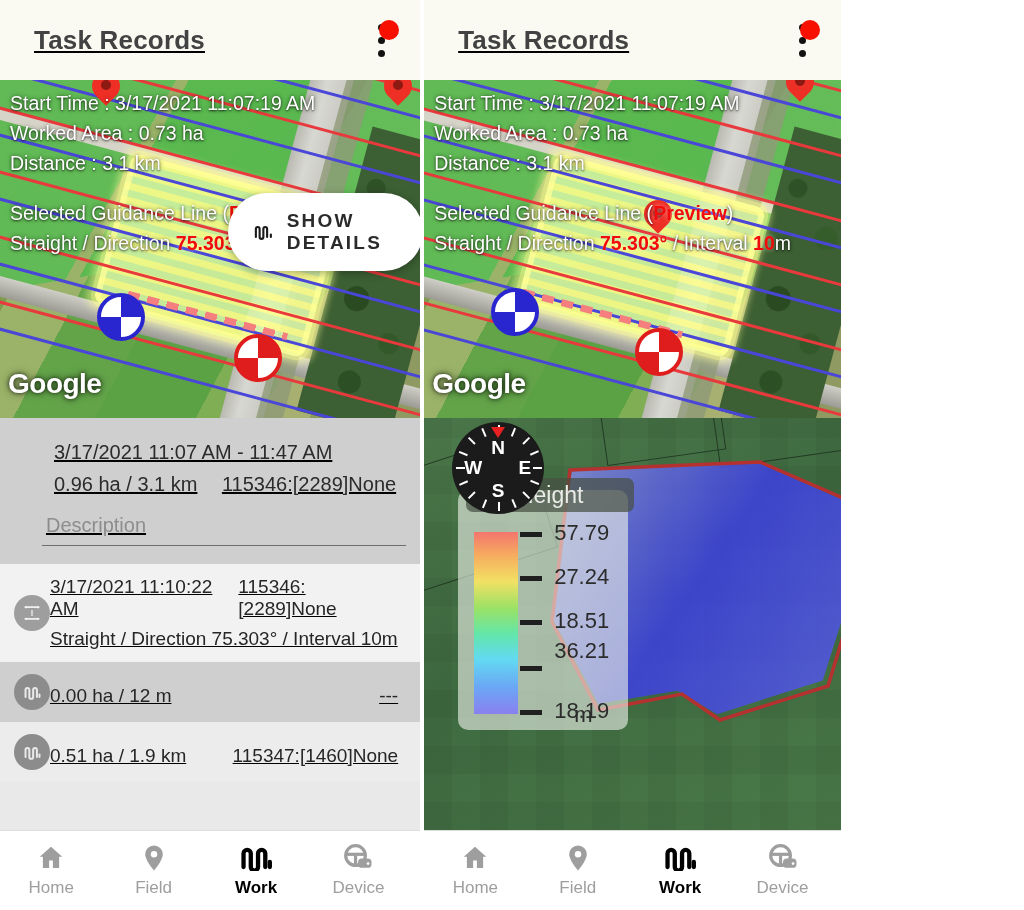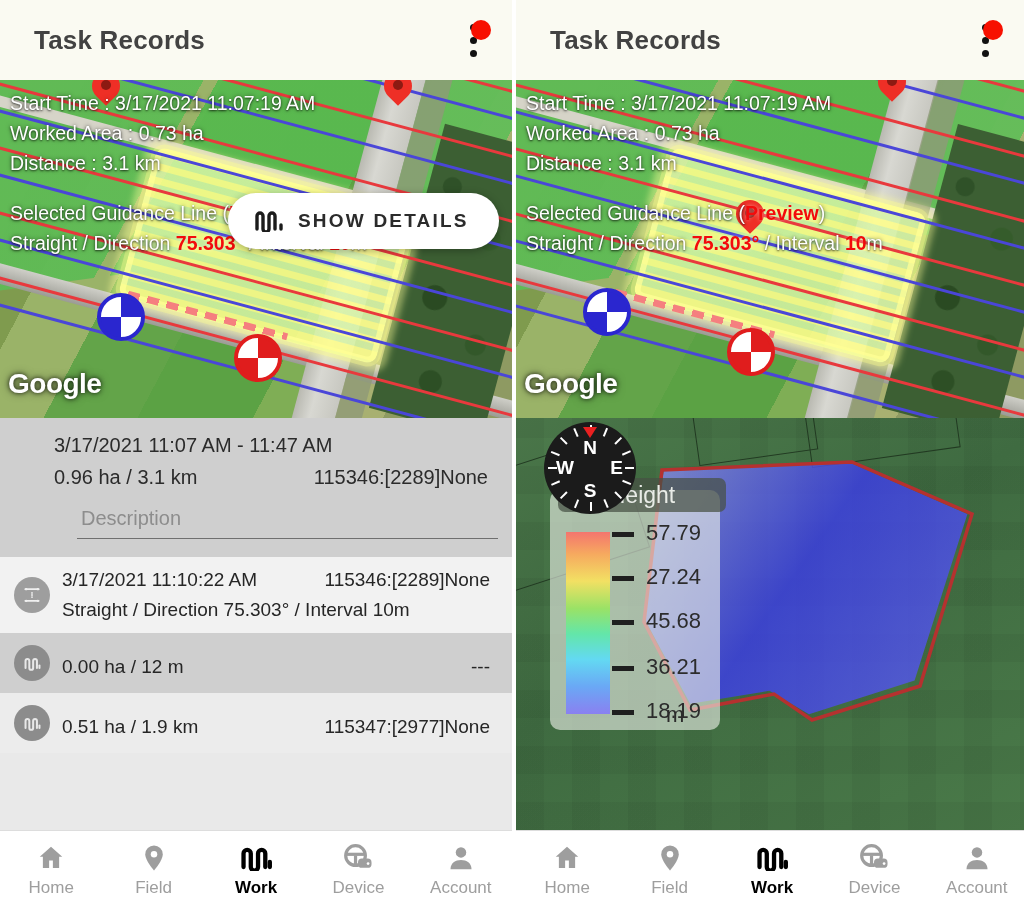--- a/index.html
+++ b/index.html
@@ -1,18 +1,18 @@
 <!DOCTYPE html>
 <html><head>
 <meta charset="utf-8">
 <style>
   * { margin:0; padding:0; box-sizing:border-box; }
   html,body { width:1024px; height:910px; overflow:hidden;
     font-family:"Liberation Sans","DejaVu Sans",sans-serif; background:#fff; }
-  .screens { display:flex; width:1024px; height:910px; }
+  .screens { display:flex; width:841px; height:910px;text-decoration:underline; }
   .panel { width:512px; height:910px; position:relative; overflow:hidden; background:#fff; }
   .panel.right { border-left:4px solid #fff; width:512px; }
 
   
   .appbar { height:80px; background:#fafaf2; display:flex; align-items:center;
             padding:0 22px 0 34px; position:relative; z-index:40; }
   .appbar-title { font-size:26px; font-weight:bold; color:#424242; letter-spacing:.2px; }
   .appbar-spacer { flex:1; }
   .kebab { position:relative; width:34px; height:44px; display:flex; flex-direction:column;
            align-items:center; justify-content:center; gap:6px; cursor:pointer; }
@@ -97,33 +97,33 @@
     text-shadow:0 0 4px rgba(0,0,0,.75),0 0 8px rgba(0,0,0,.5); }
 
   
   .pill { position:absolute; z-index:10; background:#fff; border-radius:40px;
     display:flex; align-items:center; gap:14px; box-shadow:0 2px 8px rgba(0,0,0,.3);
     cursor:pointer; }
   .pill .lbl { font-size:19px; font-weight:bold; letter-spacing:2.2px; color:#2b2b2b; }
   .pill-details { left:228px; top:113px; padding:17px 30px 17px 26px; }
 
   
-  .summary { background:#cfcfcf; padding:16px 14px 18px 14px; position:relative; }
+  .summary { background:#cfcfcf; padding:23px 14px 18px 14px; position:relative; }
   .sum-l1 { font-size:20px; color:#2b2b2b; margin-left:40px; }
   .sum-l2 { font-size:20px; color:#2b2b2b; margin-left:40px; margin-top:9px;
             display:flex; justify-content:space-between; padding-right:10px; }
   .avatar { width:36px; height:36px; border-radius:50%; background:#8c8c8c;
     display:flex; align-items:center; justify-content:center; flex:0 0 36px; }
   .avatar.lt { background:#9e9e9e; }
   .field { display:flex; align-items:center; gap:8px; margin-top:12px; }
   .field .line { flex:1; border-bottom:1.5px solid #6f6f6f; padding:6px 4px 8px 4px;
      font-size:20px; color:#8d8d8d; }
-  .field.nopad { margin-left:63px; }
-
-  .row-item { display:flex; align-items:center; gap:12px; padding:12px 14px; }
+  .field.nopad { margin-left:28px; }
+
+  .row-item { display:flex; align-items:center; padding:12px 14px; }
   .row-item .txt { flex:1; }
   .r1 { font-size:19px; color:#262626; display:flex; justify-content:space-between;
         padding-right:8px; }
   .r2 { font-size:19px; color:#262626; margin-top:8px; display:flex;
         justify-content:space-between; padding-right:8px; }
   .bg-a { background:#f2f2f2; }
   .bg-b { background:#cfcfcf; }
   .bg-c { background:#ececec; }
   .listwrap { height:412px; overflow:hidden; background:#e9e9e9; }
 
@@ -308,21 +308,21 @@
       <div class="row-item bg-c">
         <span class="avatar">
           <svg width="19" height="15" viewBox="0 0 30 22">
             <path d="M4 18 V7 a3 3 0 016 0 V18 a3 3 0 006 0 V7 a3 3 0 016 0 V18" fill="none" stroke="#e8e8e8" stroke-width="3.2" stroke-linecap="round"></path>
             <path d="M26 18 v-4" fill="none" stroke="#e8e8e8" stroke-width="3.2" stroke-linecap="round"></path>
           </svg>
         </span>
         <span class="txt">
           <span class="r2">
             <span>0.51 ha / 1.9 km</span>
-            <span>115347:[2977]None</span>
+            <span>115347:[1460]None</span>
           </span>
         </span>
       </div>
 
     </div>
 
     <div class="nav" style="position:absolute;bottom:0;left:0;width:512px;height:80px;background:#fff;
                 display:flex;border-top:1px solid #ddd;">
         <div class="nav-item" style="flex: 1 1 0%; display: flex; flex-direction: column; align-items: center; justify-content: center; gap: 5px; cursor: pointer;">
           <span style="height: 30px; display: flex; align-items: center;">
@@ -483,22 +483,22 @@
       <div class="legend">
         <div class="legend-title">Height</div>
         <div class="cbar"></div>
         <span class="ctick" style="top:42px"></span>
         <span class="ctick" style="top:86px"></span>
         <span class="ctick" style="top:130px"></span>
         <span class="ctick" style="top:176px"></span>
         <span class="ctick" style="top:220px"></span>
         <span class="cval" style="top:30px">57.79</span>
         <span class="cval" style="top:74px">27.24</span>
-        <span class="cval" style="top:118px">45.68</span>
-        <span class="cval" style="top:164px">36.21</span>
+        <span class="cval" style="top:118px">18.51</span>
+        <span class="cval" style="top:148px">36.21</span>
         <span class="cval" style="top:208px">18.19</span>
         <span class="cunit">m</span>
       </div>
 
     </div>
 
     <div class="nav" style="position:absolute;bottom:0;left:0;width:512px;height:80px;background:#fff;
                 display:flex;border-top:1px solid #ddd;">
         <div class="nav-item" style="flex: 1 1 0%; display: flex; flex-direction: column; align-items: center; justify-content: center; gap: 5px; cursor: pointer;">
           <span style="height: 30px; display: flex; align-items: center;">

